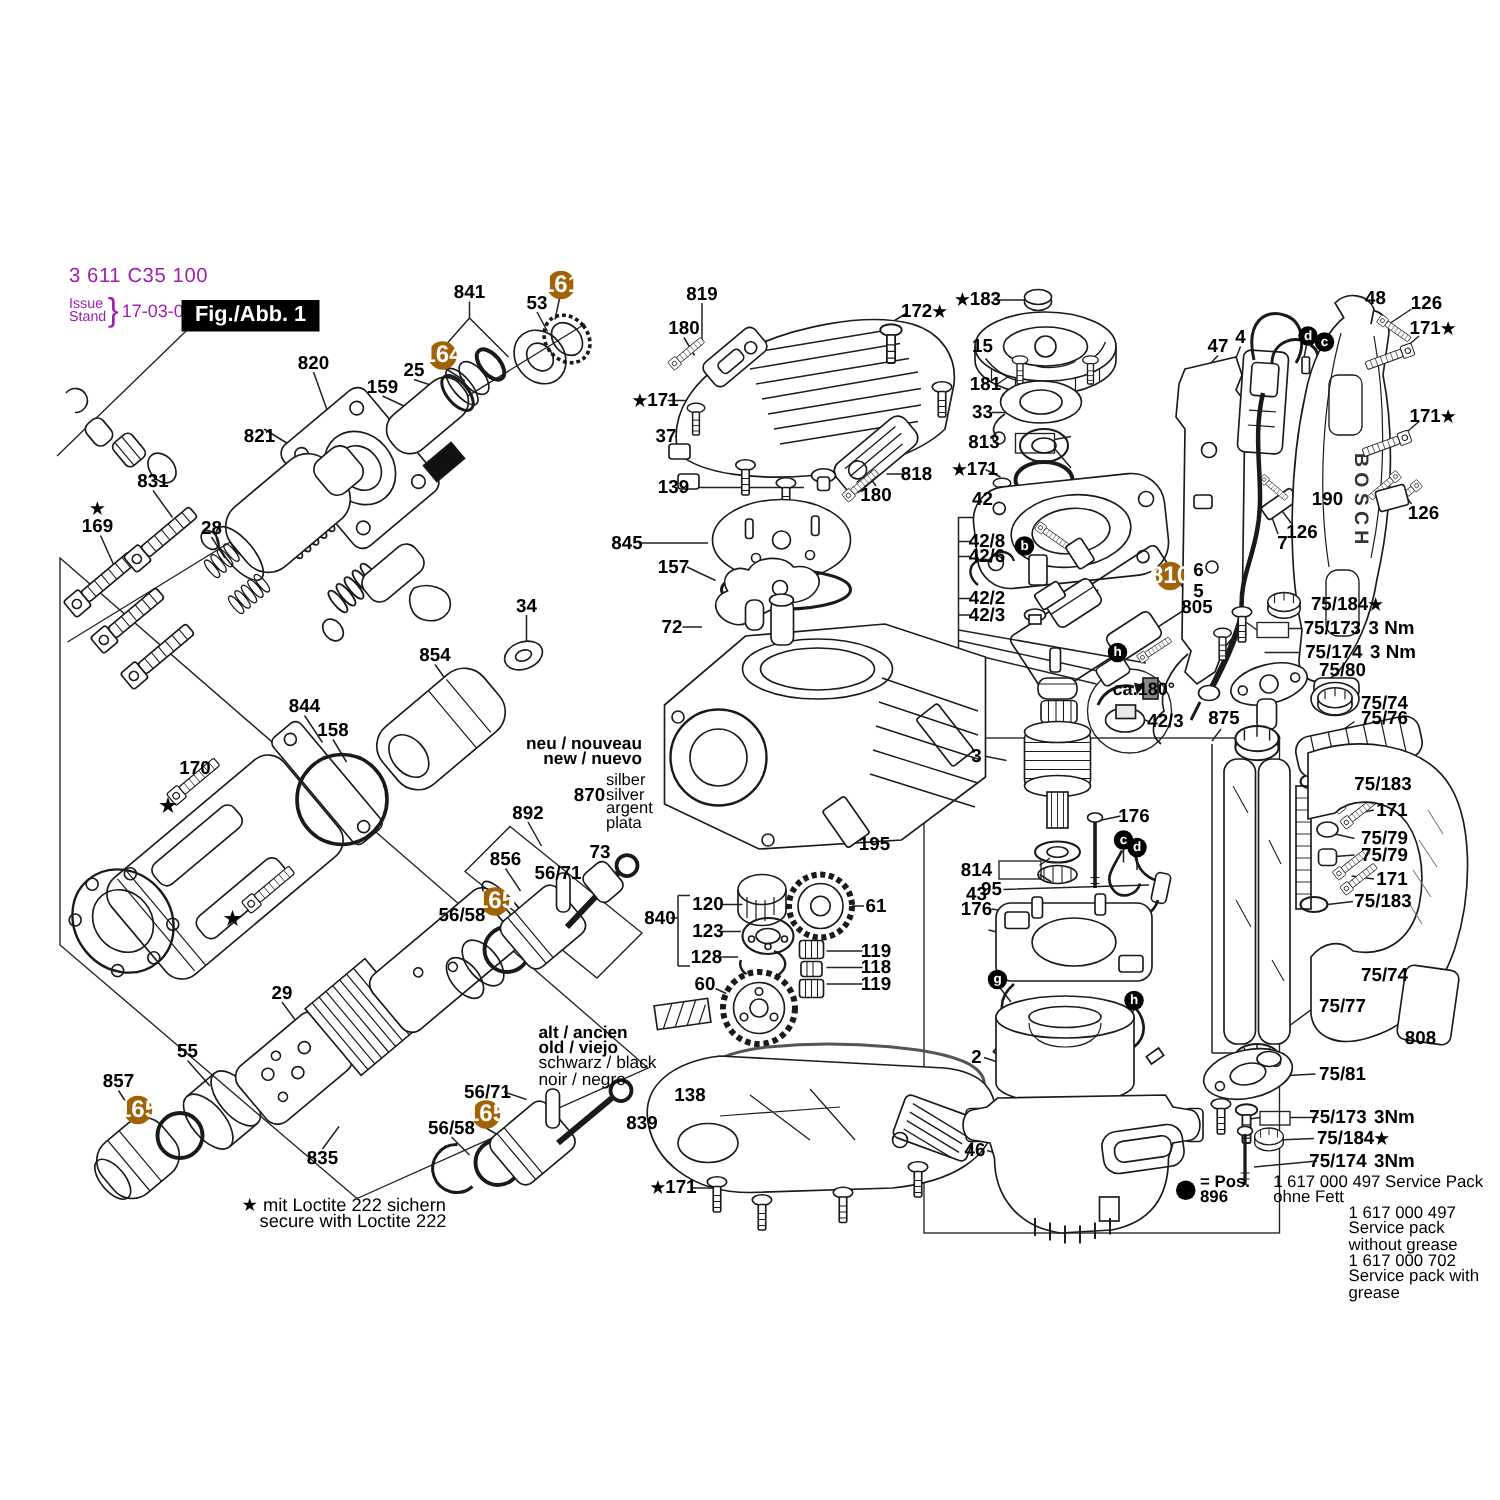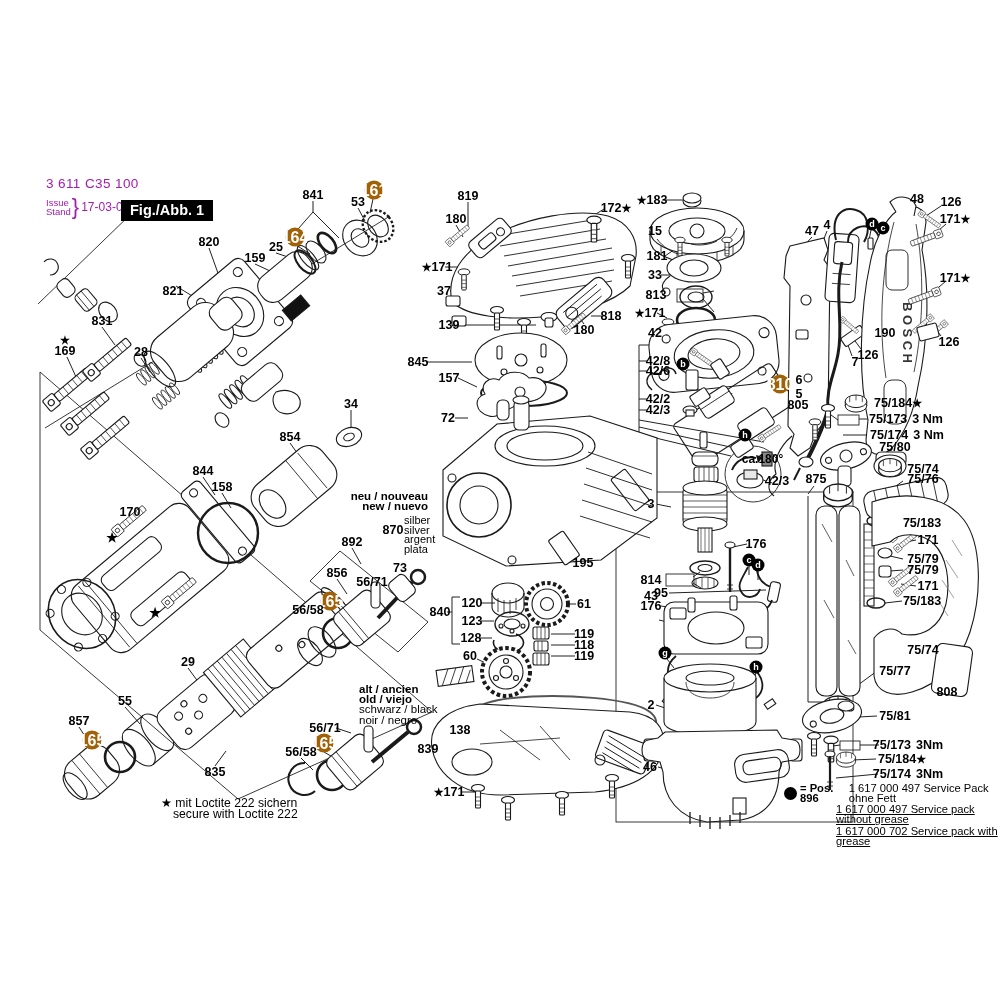--- a/index.html
+++ b/index.html
@@ -35,21 +35,21 @@
   .silver{left:404px;top:516px;font-size:11px;line-height:9.7px;}
   .altblk{left:359px;top:684px;font-size:11.5px;line-height:10.2px;}
   .altblk .b{font-weight:bold;}
   .loctite{left:161px;top:798px;font-size:12.2px;line-height:10.8px;}
   .loctite .l2{margin-left:12px;}
   .svc{left:748px;top:783px;font-size:11.2px;line-height:10.4px;}
   .svc .row{display:flex;align-items:center;}
   .svc .bullet{display:inline-block;width:13px;height:13px;border-radius:50%;
       background:#000;margin-right:3px;flex:0 0 auto;}
   .svc .pos{font-weight:bold;margin-right:5px;}
-  .svc .ind{margin-left:52px;text-decoration:underline;}
+  .svc .ind{margin-left:115px;}
   .svc .grp{margin-bottom:1px;padding-left:36px;}
 </style>
 </head>
 <body>
 
 <div class="stage">
 
   <div class="hdr">
     <div class="pn">3 611 C35 100</div>
     <div class="issuerow">

